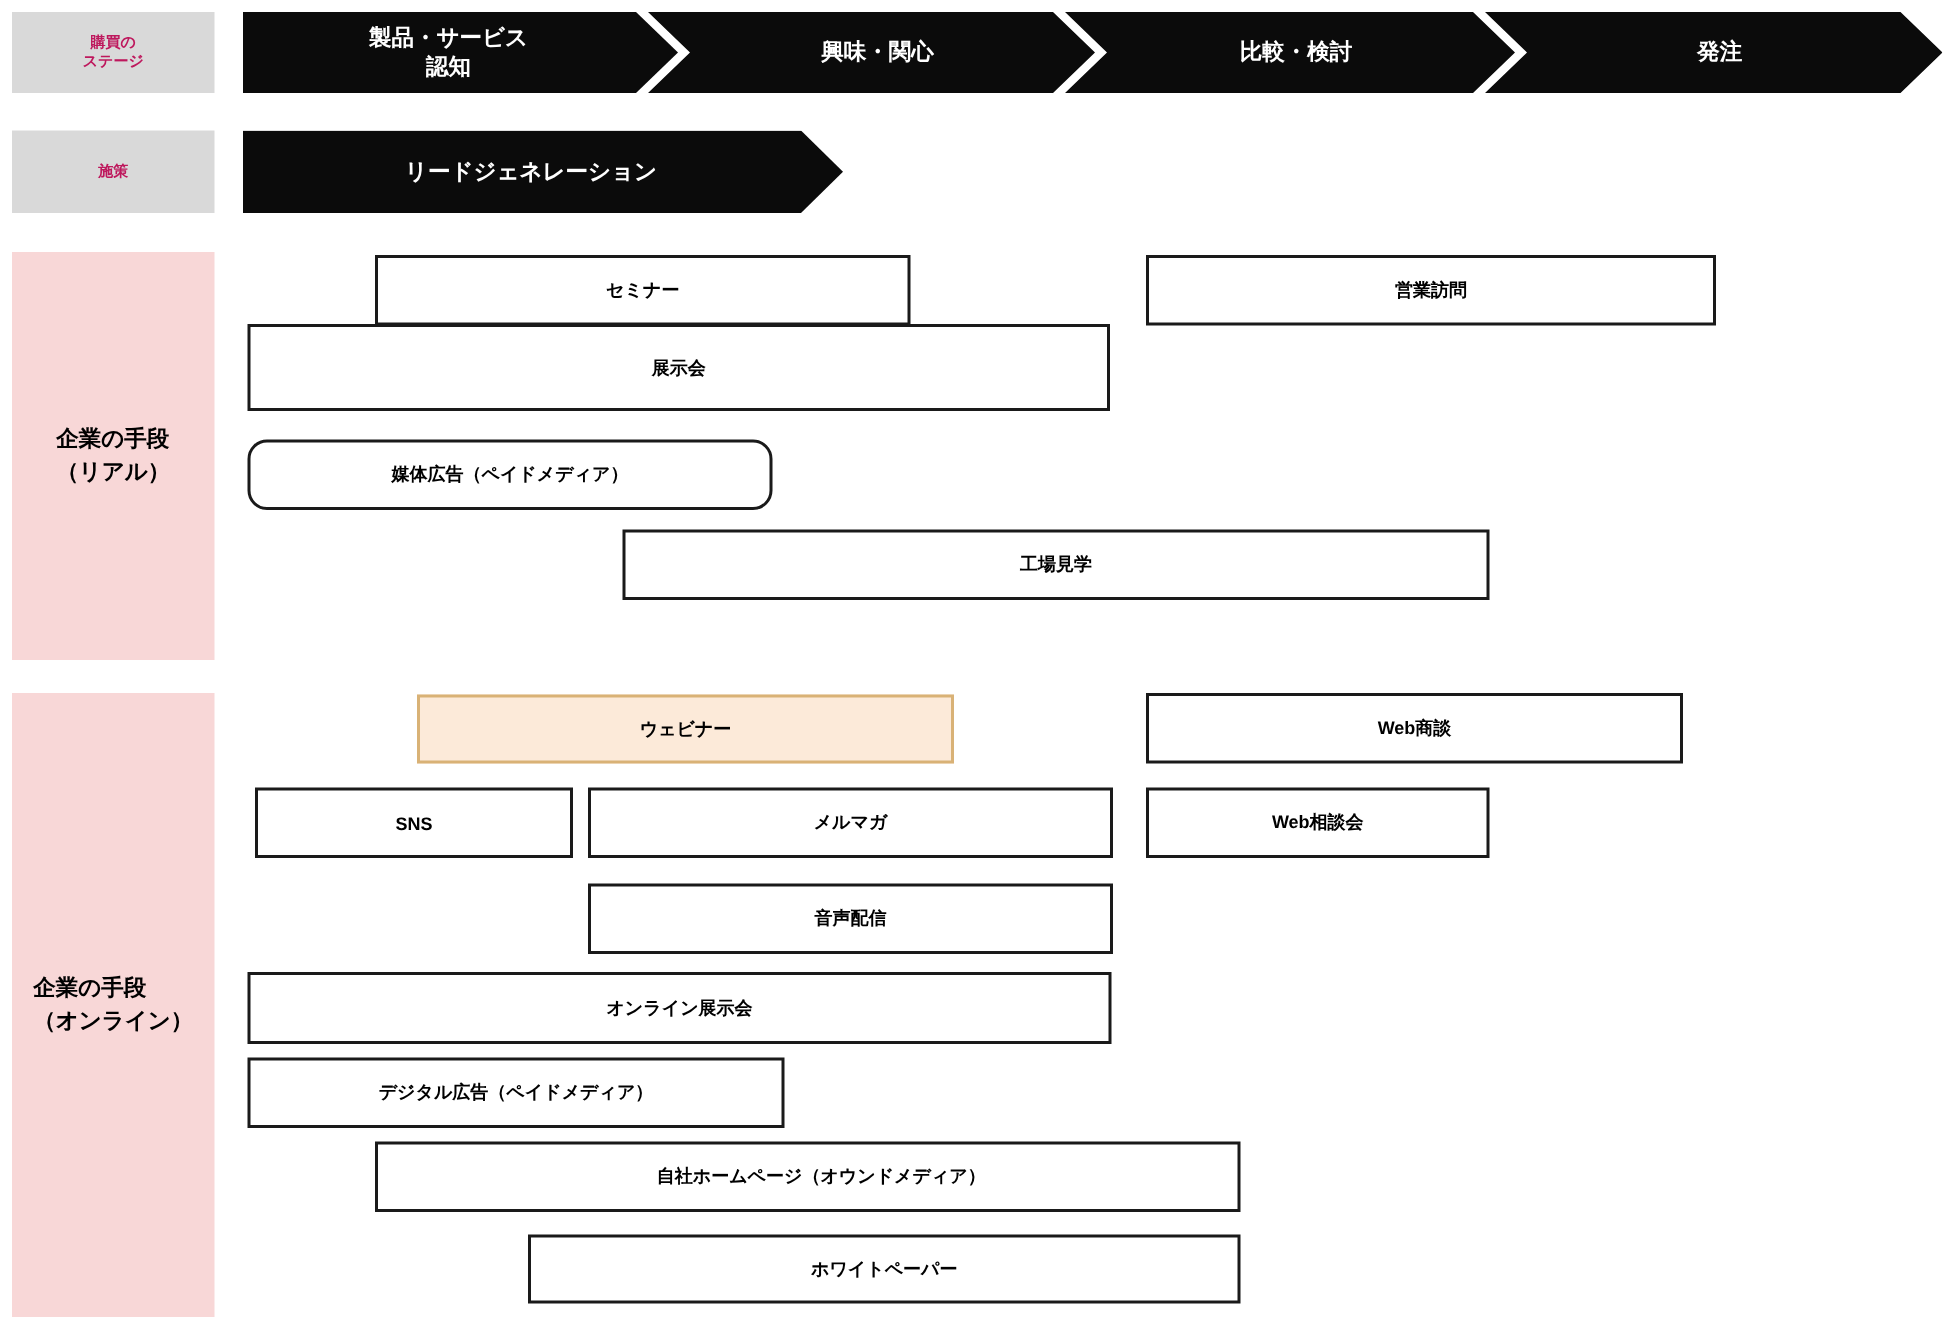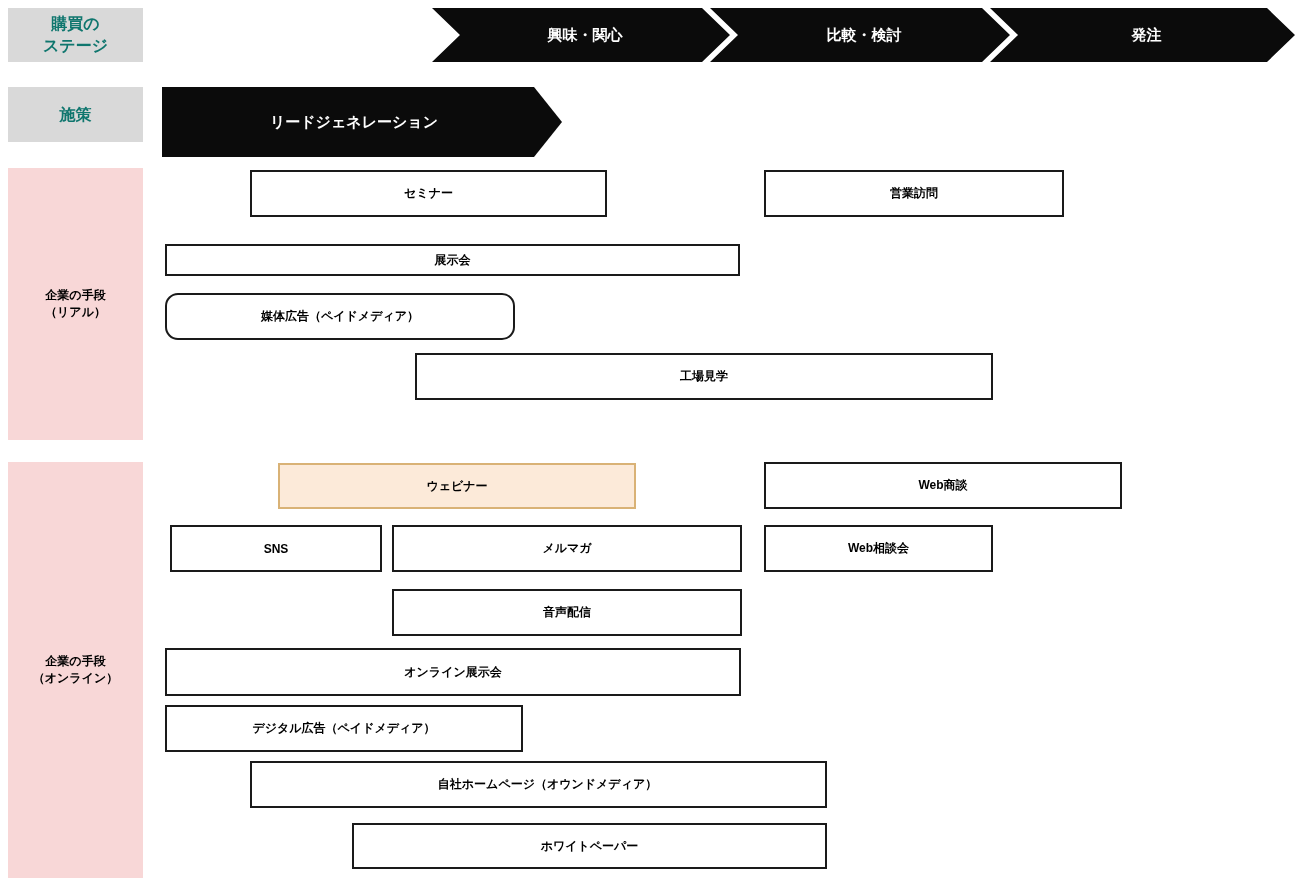--- a/index.html
+++ b/index.html
@@ -18,38 +18,38 @@
   .canvas {
     position: relative;
     width: 1300px;
     height: 892px;
     background: #ffffff;
     overflow: hidden;
   }
   .glabel {
     position: absolute;
     background: var(--gray);
-    color: #0f766e;
+    color: #be185d;
     display: flex;
     align-items: center;
     justify-content: center;
     text-align: center;
-    font-size: 16px;
+    font-size: 10px;
     white-space: pre-line;
     line-height: 1.35;
   }
   .plabel {
     position: absolute;
     background: var(--pink);
     color: #000;
     display: flex;
     align-items: center;
     justify-content: center;
-    text-align: center;
-    font-size: 12px;
+    text-align: left;
+    font-size: 15px;
     white-space: pre-line;
     line-height: 1.45;
   }
   .arrow {
     position: absolute;
     background: var(--black);
     color: #fff;
     display: flex;
     align-items: center;
     justify-content: center;
@@ -81,32 +81,34 @@
     margin-left: 28px;
   }
 </style>
 </head>
 <body>
 
 <div class="canvas">
 
   <div class="glabel" style="left:8px; top:8px; width:135px; height:54px;">購買の
 ステージ</div>
+  <div class="arrow" style="left:162px; top:8px; width:290px; height:54px;">製品・サービス
+認知</div>
   <div class="arrow notch" style="left:432px; top:8px; width:298px; height:54px;">興味・関心</div>
   <div class="arrow notch" style="left:710px; top:8px; width:300px; height:54px;">比較・検討</div>
   <div class="arrow notch" style="left:990px; top:8px; width:305px; height:54px;">発注</div>
 
   <div class="glabel" style="left:8px; top:87px; width:135px; height:55px;">施策</div>
-  <div class="arrow" style="left:162px; top:87px; width:400px; height:70px;">リードジェネレーション</div>
+  <div class="arrow" style="left:162px; top:87px; width:400px; height:55px;">リードジェネレーション</div>
 
   <div class="plabel" style="left:8px; top:168px; width:135px; height:272px;">企業の手段
 （リアル）</div>
   <div class="mbox" style="left:250px; top:170px; width:357px; height:47px;">セミナー</div>
-  <div class="mbox" style="left:764px; top:170px; width:300px; height:47px;">営業訪問</div>
-  <div class="mbox" style="left:165px; top:244px; width:575px; height:32px;">展示会</div>
+  <div class="mbox" style="left:764px; top:170px; width:380px; height:47px;">営業訪問</div>
+  <div class="mbox" style="left:165px; top:216px; width:575px; height:58px;">展示会</div>
   <div class="mbox" style="left:165px; top:293px; width:350px; height:47px;border-radius:13px;">媒体広告（ペイドメディア）</div>
   <div class="mbox" style="left:415px; top:353px; width:578px; height:47px;">工場見学</div>
 
   <div class="plabel" style="left:8px; top:462px; width:135px; height:416px;">企業の手段
 （オンライン）</div>
   <div class="mbox highlight" style="left:250px; top:463px; width:358px; height:46px;">ウェビナー</div>
   <div class="mbox" style="left:764px; top:462px; width:358px; height:47px;">Web商談</div>
   <div class="mbox" style="left:170px; top:525px; width:212px; height:47px;">SNS</div>
   <div class="mbox" style="left:392px; top:525px; width:350px; height:47px;">メルマガ</div>
   <div class="mbox" style="left:764px; top:525px; width:229px; height:47px;">Web相談会</div>

